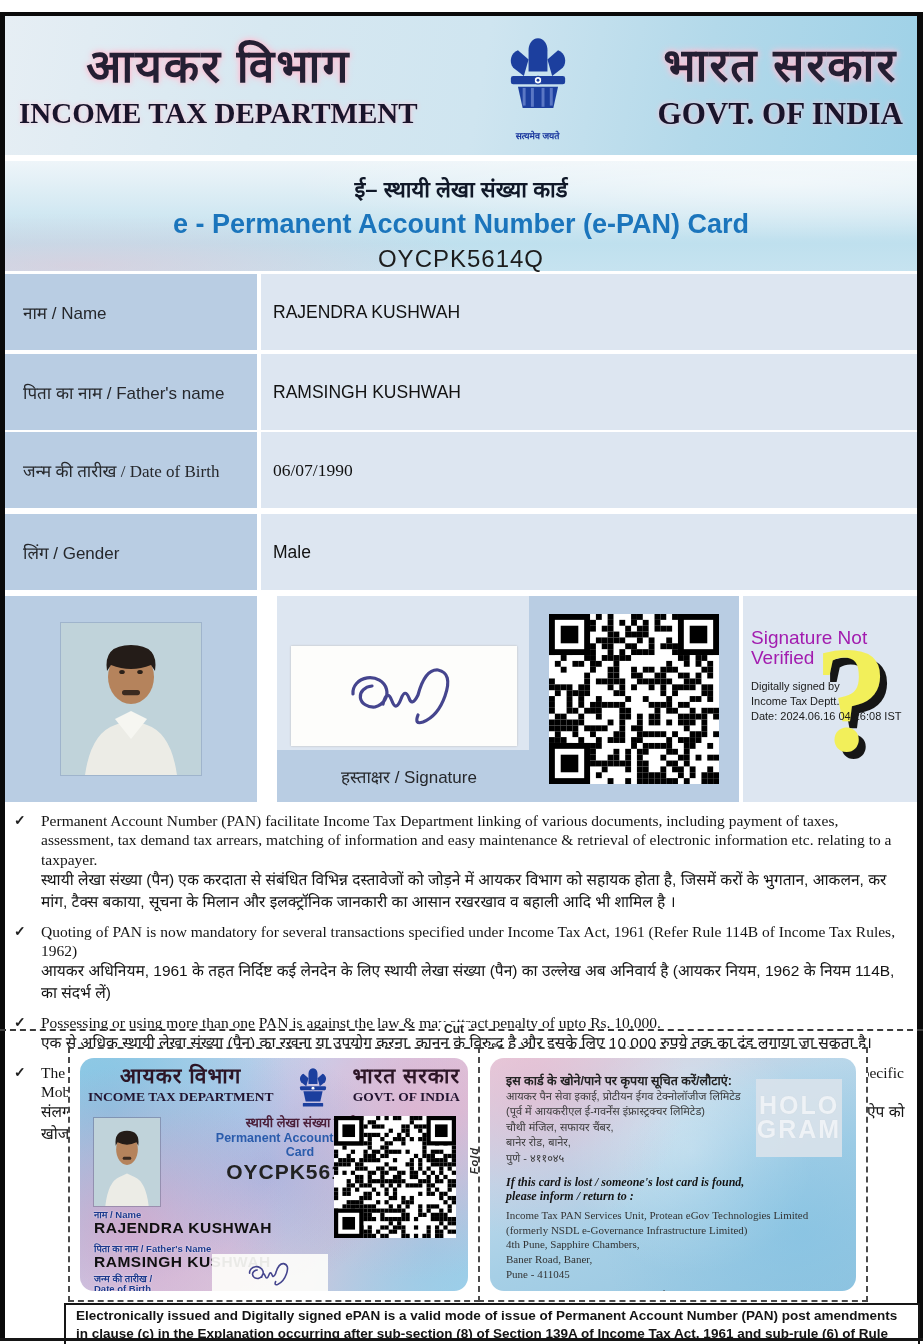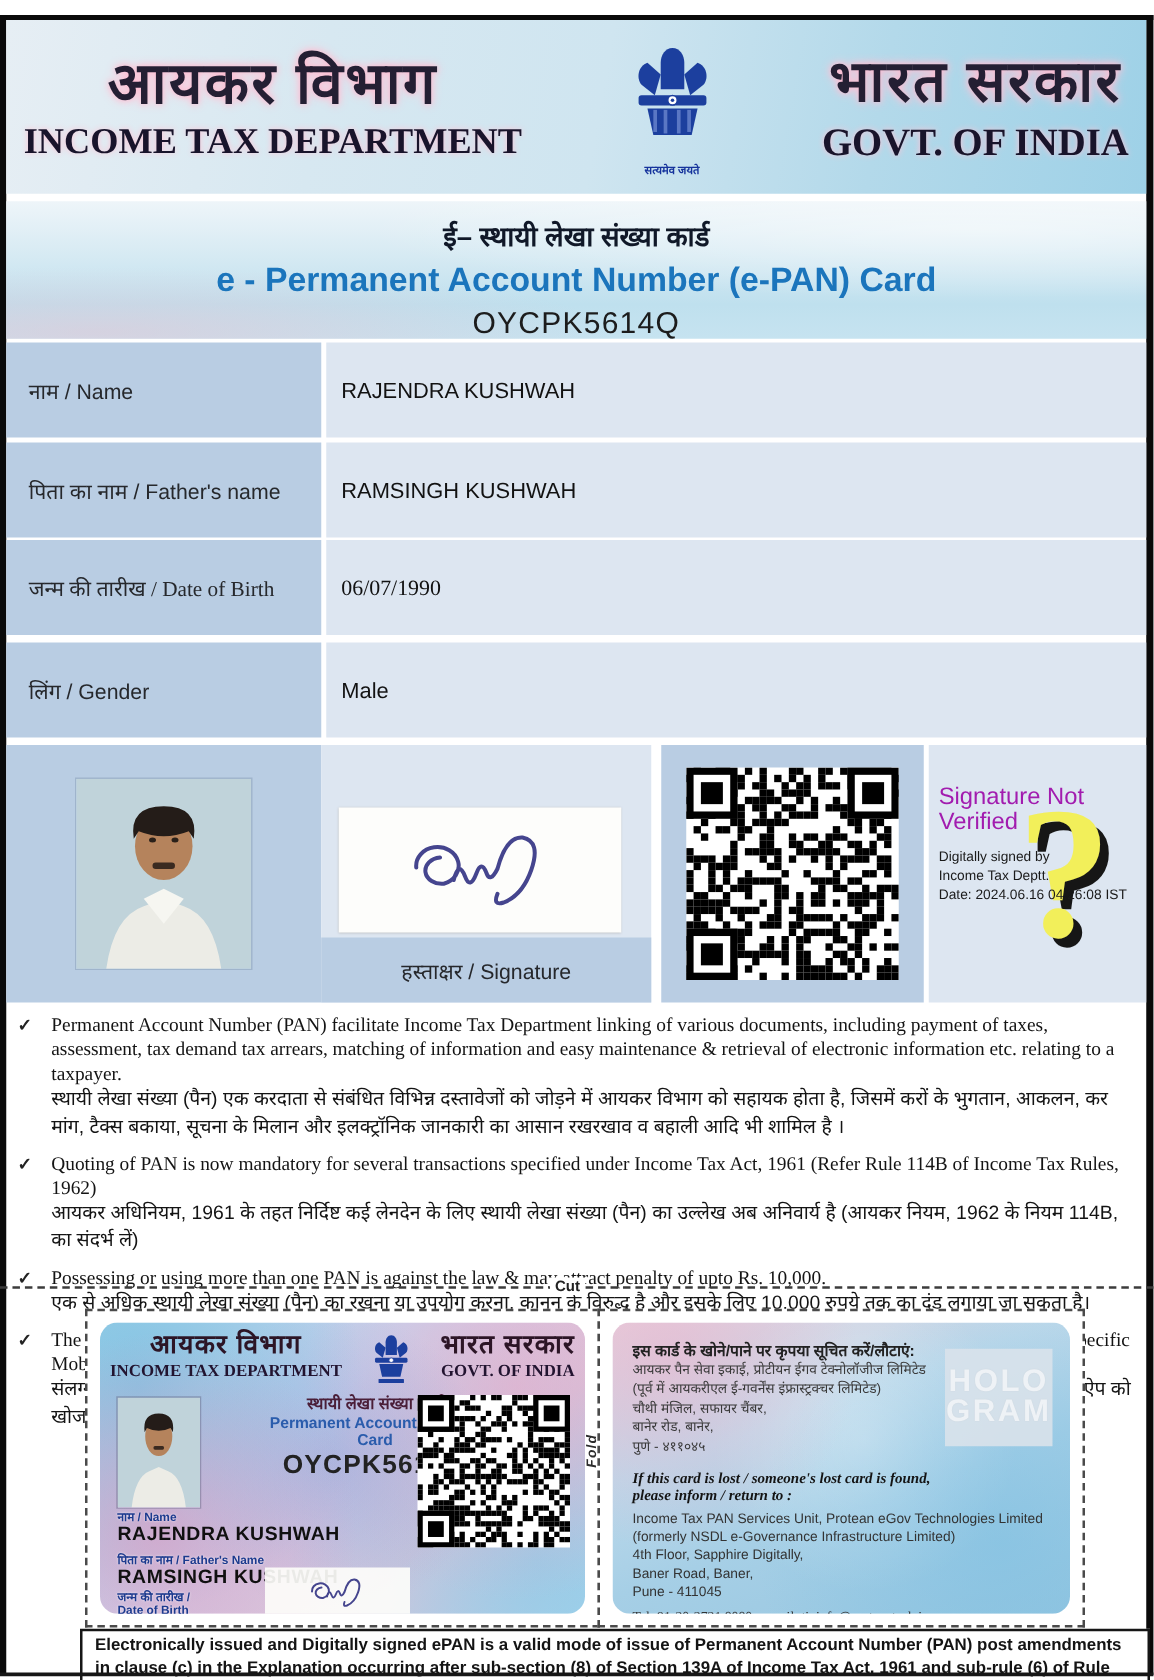--- a/index.html
+++ b/index.html
@@ -33,21 +33,21 @@
   .cell{position:absolute;top:0;bottom:0;}
   .lab{left:0;width:252px;background:#b9cde3;display:flex;align-items:center;padding-left:18px;box-sizing:border-box;
        font-size:17px;color:#26282c;}
   .val{left:256px;right:0;background:#dde6f1;display:flex;align-items:center;padding-left:12px;box-sizing:border-box;
        font-size:17.5px;color:#121212;}
   
   .prow{position:absolute;left:5px;top:584px;width:912px;height:206px;}
   .pcell{position:absolute;top:0;bottom:0;background:#b9cde3;}
   .photocell{left:0;width:252px;display:flex;align-items:center;justify-content:center;}
   .photo{width:140px;height:152px;box-shadow:0 0 0 1px #9fb4cc;}
-  .sigcell{left:252px;width:264px;background:#dde6f1;}
+  .sigcell{left:272px;width:264px;background:#dde6f1;}
   .sigbox{position:absolute;left:14px;top:50px;width:226px;height:100px;background:#fdfdfb;box-shadow:0 0 2px #bbb;}
   .sigband{position:absolute;left:0;right:0;bottom:0;height:52px;background:#b9cde3;
     display:flex;align-items:center;justify-content:center;font-size:17px;color:#26282c;}
   .qrcell{left:524px;width:210px;display:flex;align-items:center;justify-content:center;}
   .qrbig{width:170px;height:170px;background:#fff;}
   .vercell{left:738px;right:0;background:#dde6f1;overflow:hidden;}
   .qmark{position:absolute;right:28px;top:28px;font-size:150px;font-weight:bold;color:#f2ef5a;
     font-family:"Liberation Serif",serif;text-shadow:7px 7px 0 #161616;line-height:1;}
   .vertext{position:relative;z-index:2;padding:32px 0 0 8px;}
   .vl1{font-size:19px;color:#a21caf;line-height:1.05;}
@@ -97,21 +97,21 @@
   .fold{position:absolute;left:468px;top:1135px;font-size:11px;font-weight:bold;font-style:italic;color:#2c2c2c;
     writing-mode:vertical-rl;transform:rotate(180deg);letter-spacing:1px;z-index:3;}
   
   .backpad{padding:14px 16px;position:relative;height:100%;box-sizing:border-box;}
   .bk-hi-title{font-size:12.5px;font-weight:bold;color:#222;}
   .bk-hi-line{font-size:11px;color:#3a3a3a;line-height:1.4;}
   .holo{position:absolute;right:14px;top:21px;width:86px;height:78px;background:rgba(216,226,234,.92);
     display:flex;flex-direction:column;align-items:center;justify-content:center;line-height:.95;}
   .holo span{font-size:25px;font-weight:bold;color:#eef2f6;letter-spacing:2px;text-shadow:0 0 1px #c8d2da;}
   .bk-lost{font-family:"Liberation Serif",serif;font-style:italic;font-weight:bold;font-size:12px;color:#141414;line-height:1.2;margin-top:9px;}
-  .bk-en-line{font-family:Liberation Sans, sans-serif;font-size:11px;color:#333;line-height:1.35;}
+  .bk-en-line{font-family:Liberation Serif, serif;font-size:11px;color:#333;line-height:1.35;}
   .bk-contact{font-family:"Liberation Serif",serif;font-size:11px;color:#333;margin-top:6px;}
   
   .footerbox{position:absolute;left:64px;top:1291px;width:856px;border:2px solid #161616;background:#fff;
     padding:2px 10px 4px 10px;box-sizing:border-box;font-size:13.5px;font-weight:bold;color:#141414;line-height:1.35;}
   .clickhere{color:#e488a2;text-decoration:underline;cursor:pointer;}
   .bottomline{position:absolute;left:0;top:1326px;width:923px;height:3px;background:#161616;}
 </style>
 </head>
 <body>
 
@@ -1135,21 +1135,21 @@
           <span>HOLO</span>
           <span>GRAM</span>
         </div>
         <div class="bk-lost">
           <div>If this card is lost / someone's lost card is found,</div>
           <div>please inform / return to :</div>
         </div>
         <div style="margin-top:4px;">
           <div class="bk-en-line">Income Tax PAN Services Unit, Protean eGov Technologies Limited</div>
           <div class="bk-en-line">(formerly NSDL e-Governance Infrastructure Limited)</div>
-          <div class="bk-en-line">4th Floor, Sapphire Digitally,</div>
+          <div class="bk-en-line">4th Pune, Sapphire Chambers,</div>
           <div class="bk-en-line">Baner Road, Baner,</div>
           <div class="bk-en-line">Pune - 411045</div>
         </div>
         <div class="bk-contact">Tel: 91-20-2721 8080, e-mail: tininfo@proteantech.in</div>
       </div>
     </div>
   </div>
 
   <div class="footerbox">
     <span>Electronically issued and Digitally signed ePAN is a valid mode of issue of Permanent Account Number (PAN) post amendments in clause (c) in the Explanation occurring after sub-section (8) of Section 139A of Income Tax Act, 1961 and sub-rule (6) of Rule 114 of the Income Tax Rules,</span>

